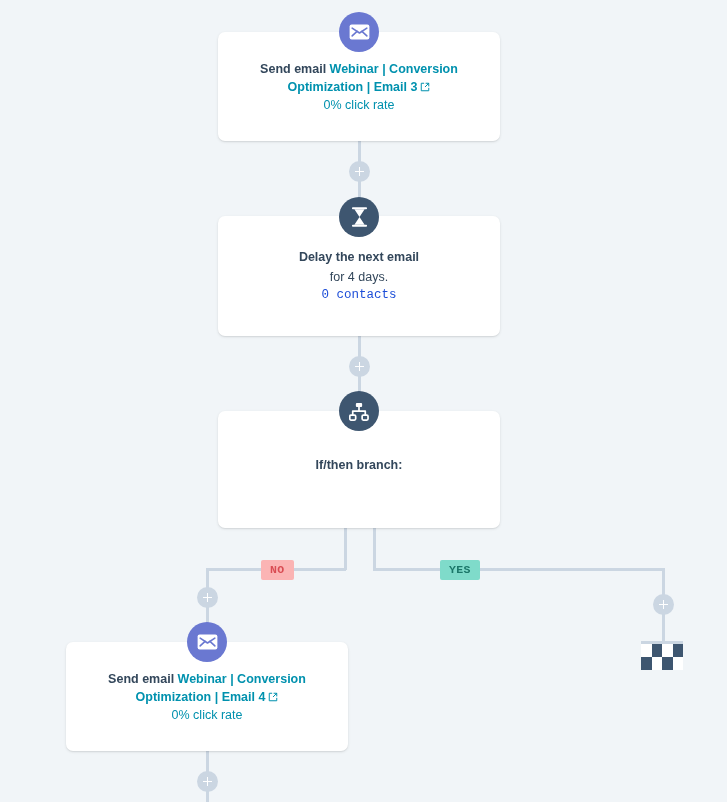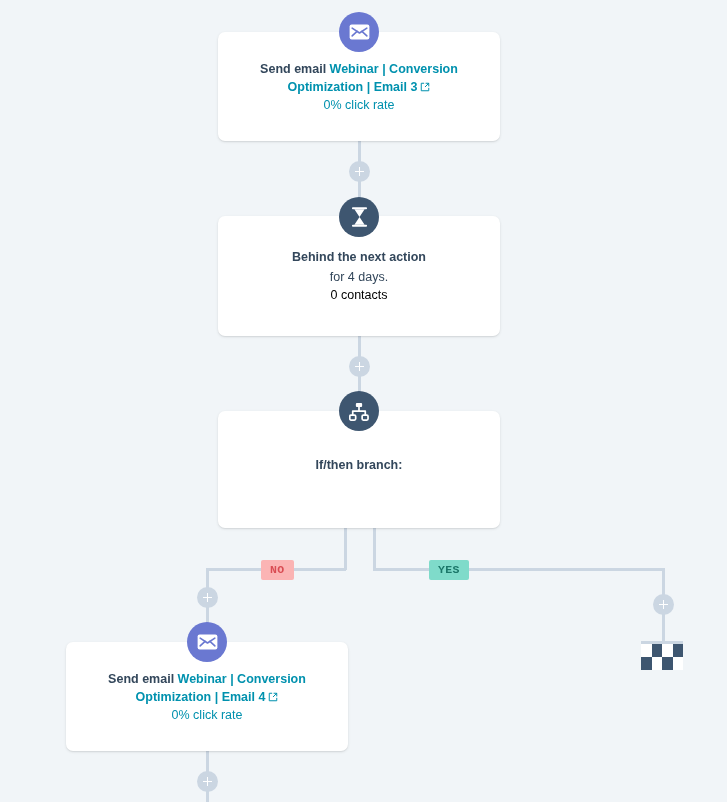--- a/index.html
+++ b/index.html
@@ -95,21 +95,21 @@
     margin-top: 2px;
   }
   .card-stat {
     font-size: 12.5px;
     line-height: 18px;
     text-align: left;
     color: #0091ae;
     margin-top: 0;
     font-weight: 400;
   }
-  .card-stat.dark { color: #000000; }
+  .card-stat.dark { color: #1d4ed8; font-family: Liberation Mono, monospace; }
 
   .branch-text {
     font-size: 12.5px;
     line-height: 18px;
     text-align: center;
     color: #33475b;
     font-weight: 400;
   }
   .branch-text .link { color: #0091ae; }
   .branch-head {
@@ -215,21 +215,21 @@
   </div>
   <div class="node-icon email" style="left:339px; top:12px;">
     <svg width="21" height="16" viewBox="0 0 22 17">
       <rect x="0.5" y="0.5" width="21" height="16" rx="2.2" fill="#ffffff"></rect>
       <path d="M3.2 4.4 L11 9.6 L18.8 4.4" fill="none" stroke="#6a78d1" stroke-width="1.7" stroke-linecap="round" stroke-linejoin="round"></path>
       <path d="M3.2 12.6 L8.4 7.8 M18.8 12.6 L13.6 7.8" fill="none" stroke="#6a78d1" stroke-width="1.7" stroke-linecap="round"></path>
     </svg>
   </div>
 
   <div class="card" style="left:218px; top:216px; width:282px; height:120px;">
-    <div class="card-title">Behind the next action</div>
+    <div class="card-title">Delay the next email</div>
     <div class="card-sub">for 4 days.</div>
     <div class="card-stat dark">0 contacts</div>
   </div>
   <div class="node-icon dark" style="left:339px; top:197px;">
     <svg width="17" height="20" viewBox="0 0 18 21">
       <path d="M2 1.2h14M2 19.8h14" stroke="#ffffff" stroke-width="2" stroke-linecap="round"></path>
       <path d="M3.6 2.4 h10.8 L9 10.5 L14.4 18.6 H3.6 L9 10.5 Z" fill="#ffffff"></path>
     </svg>
   </div>
 
@@ -239,21 +239,21 @@
   <div class="node-icon dark" style="left:339px; top:391px;">
     <svg width="20" height="19" viewBox="0 0 21 20">
       <rect x="7.2" y="1" width="6.6" height="4.2" rx="1" fill="#ffffff"></rect>
       <rect x="0.8" y="13.8" width="6.2" height="5.2" rx="1.3" fill="none" stroke="#ffffff" stroke-width="1.8"></rect>
       <rect x="13.8" y="13.8" width="6.2" height="5.2" rx="1.3" fill="none" stroke="#ffffff" stroke-width="1.8"></rect>
       <path d="M10.5 5.2 v4.4 M3.9 13.6 V9.6 H17.1 v4" fill="none" stroke="#ffffff" stroke-width="1.8" stroke-linecap="round" stroke-linejoin="round"></path>
     </svg>
   </div>
 
   <div class="badge no" style="left:261px; top:560px;">NO</div>
-  <div class="badge yes" style="left:429px; top:560px;">YES</div>
+  <div class="badge yes" style="left:440px; top:560px;">YES</div>
 
   <div class="card" style="left:66px; top:642px; width:282px; height:109px;">
     <div class="card-title"><span>Send email </span><span class="link">Webinar | Conversion Optimization | Email 4</span><span class="ext"><svg width="10" height="10" viewBox="0 0 12 12">
             <path d="M4.5 1.5h-3v9h9v-3" fill="none" stroke="#0091ae" stroke-width="1.2" stroke-linecap="round" stroke-linejoin="round"></path>
             <path d="M7.2 1.5h3.3v3.3M10.5 1.5L6.3 5.7" fill="none" stroke="#0091ae" stroke-width="1.2" stroke-linecap="round" stroke-linejoin="round"></path>
           </svg></span></div>
     <div class="card-stat">0% click rate</div>
   </div>
   <div class="node-icon email" style="left:187px; top:622px;">
     <svg width="21" height="16" viewBox="0 0 22 17">

